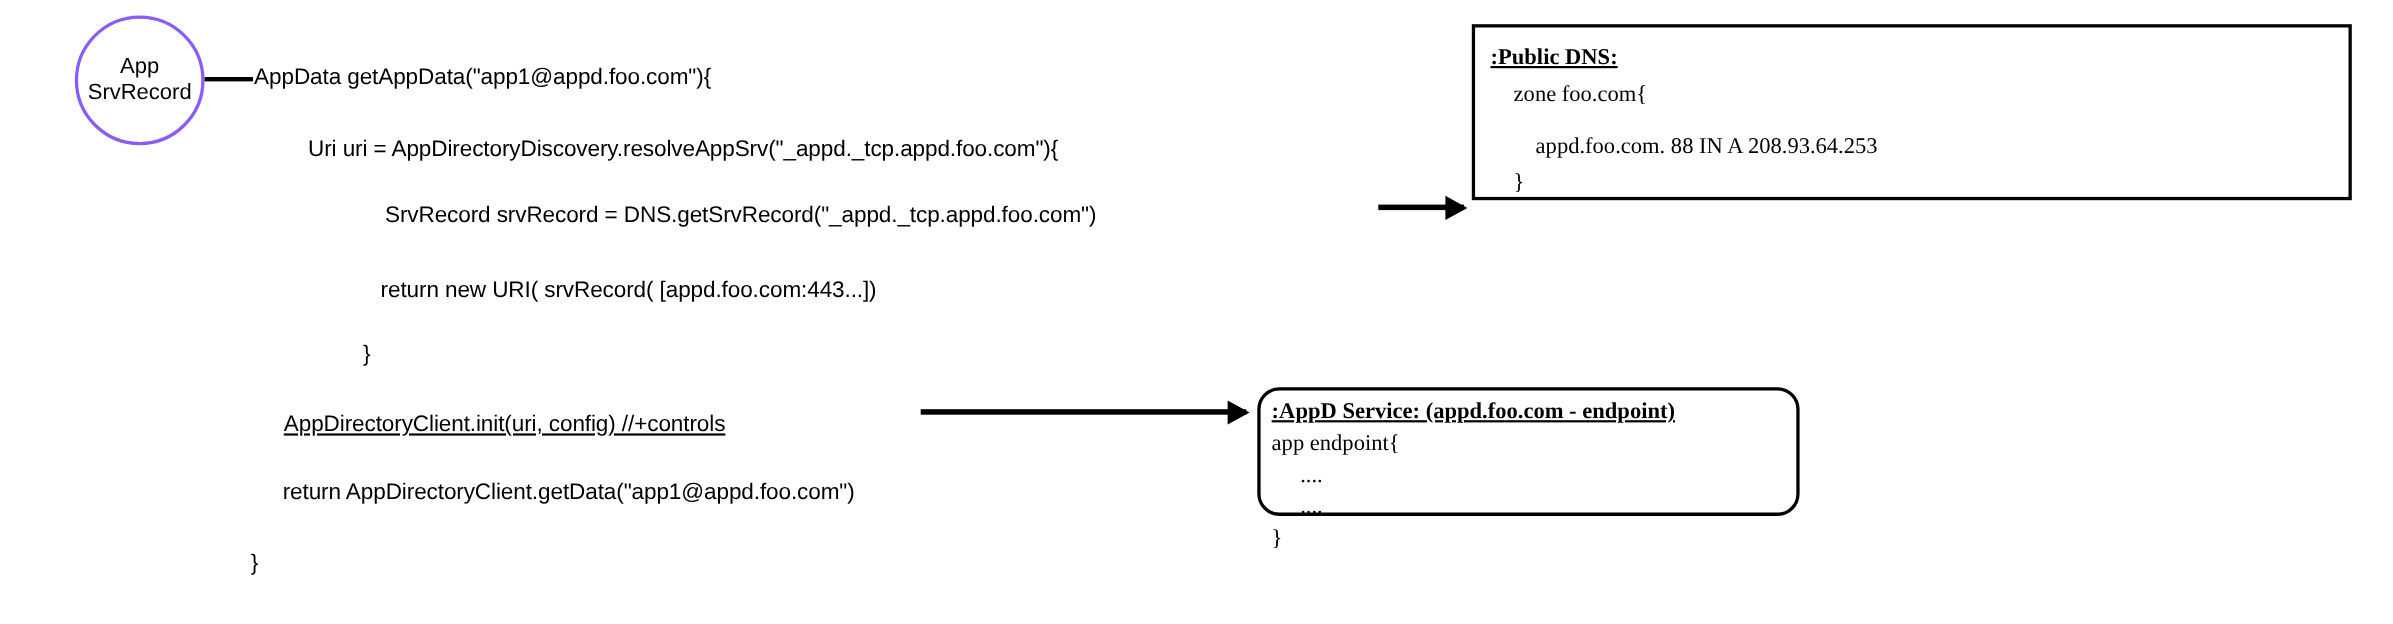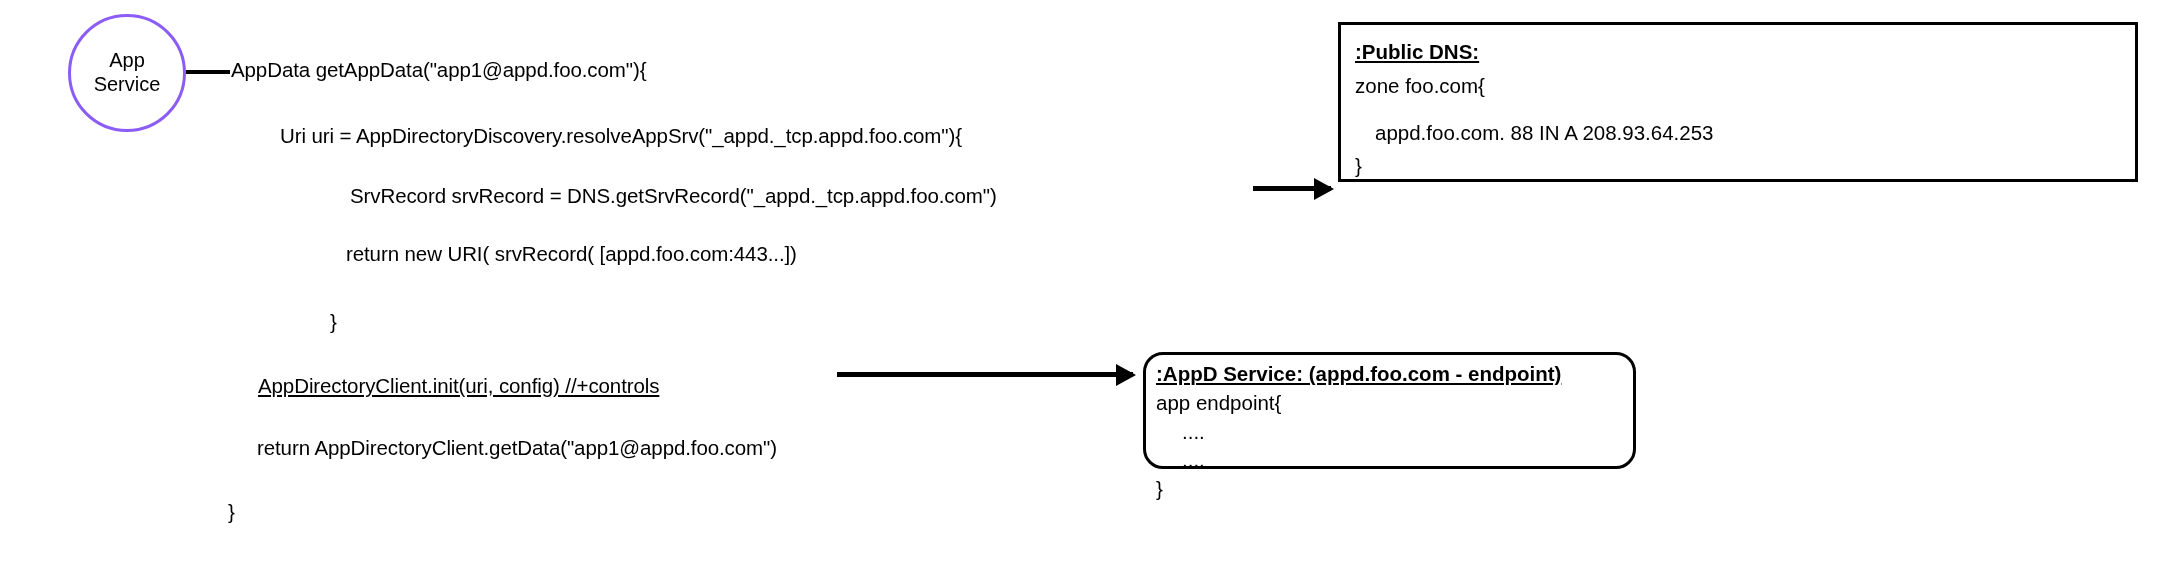--- a/index.html
+++ b/index.html
@@ -75,68 +75,69 @@
     border-bottom: 11px solid transparent;
     border-left: 20px solid #000000;
   }
 
   
   .box {
     position: absolute;
     box-sizing: border-box;
     background: #ffffff;
     border: 3px solid #000000;
+    font-family: Liberation Serif, serif;
   }
   .box.rounded { border-radius: 20px; }
 
   .box-title {
     font-weight: bold;
     text-decoration: underline;
     font-size: 20.5px;
     line-height: 1;
     white-space: nowrap;
     display: inline-block;
   }
   .box-line {
     font-size: 20.5px;
     line-height: 1;
     white-space: nowrap;
     display: block;
   }
 
   .dns-box { left: 1338px; top: 22px; width: 800px; height: 160px; }
   .dns-box .inner { padding: 17px 0 0 14px; }
-  .dns-box .box-line { margin-top: 13px; }
+  .dns-box .box-line { margin-top: 13px; margin-left: 21px; }
   .dns-box .indent1 { padding-left: 20px; }
   .dns-box .gap { margin-top: 26px; }
 
   .appd-box { left: 1143px; top: 352px; width: 493px; height: 117px; }
   .appd-box .inner { padding: 9px 0 0 10px; }
   .appd-box .box-line { margin-top: 8px; }
   .appd-box .indent1 { padding-left: 26px; }
 </style>
 </head>
 <body>
 
 <div id="canvas">
 
   <div class="actor-circle">
     <span class="line">App</span>
-    <span class="line">Service</span>
+    <span class="line">SrvRecord</span>
   </div>
 
   <div class="actor-connector"></div>
 
   <div class="code-line" style="left:231px; top:60px;">AppData getAppData("app1@appd.foo.com"){</div>
 
   <div class="code-line" style="left:350px; top:186px;">SrvRecord srvRecord =  DNS.getSrvRecord("_appd._tcp.appd.foo.com")</div>
 
   <div class="code-line" style="left:280px; top:126px;">Uri uri = AppDirectoryDiscovery.resolveAppSrv("_appd._tcp.appd.foo.com"){</div>
 
-  <div class="code-line" style="left:346px; top:244px;">return new URI( srvRecord( [appd.foo.com:443...])</div>
+  <div class="code-line" style="left:346px; top:254px;">return new URI( srvRecord( [appd.foo.com:443...])</div>
 
   <div class="code-line" style="left:330px; top:312px;">}</div>
 
   <div class="code-line" style="left:258px; top:376px;text-decoration:underline;">AppDirectoryClient.init(uri, config) //+controls</div>
 
   <div class="code-line" style="left:257px; top:438px;">return  AppDirectoryClient.getData("app1@appd.foo.com")</div>
 
   <div class="code-line" style="left:228px; top:502px;">}</div>
 
   <div class="arrow" style="left:1253px; top:186px; width:78px;"></div>

